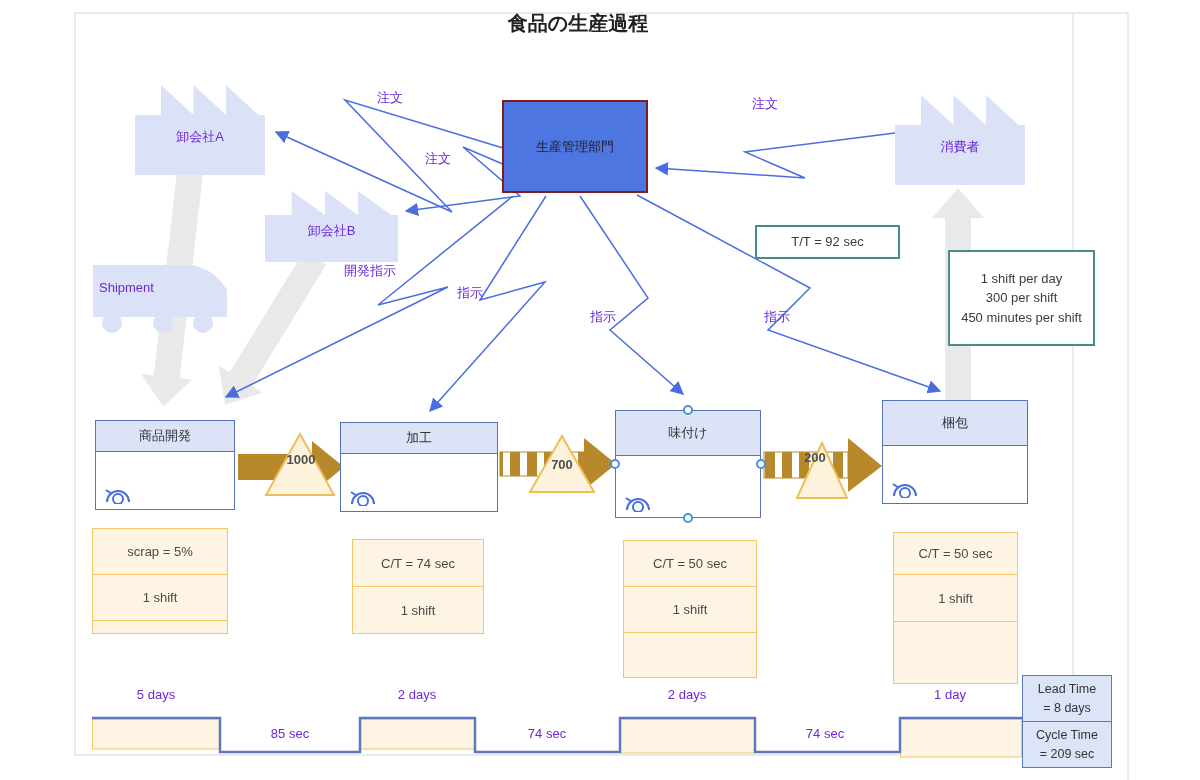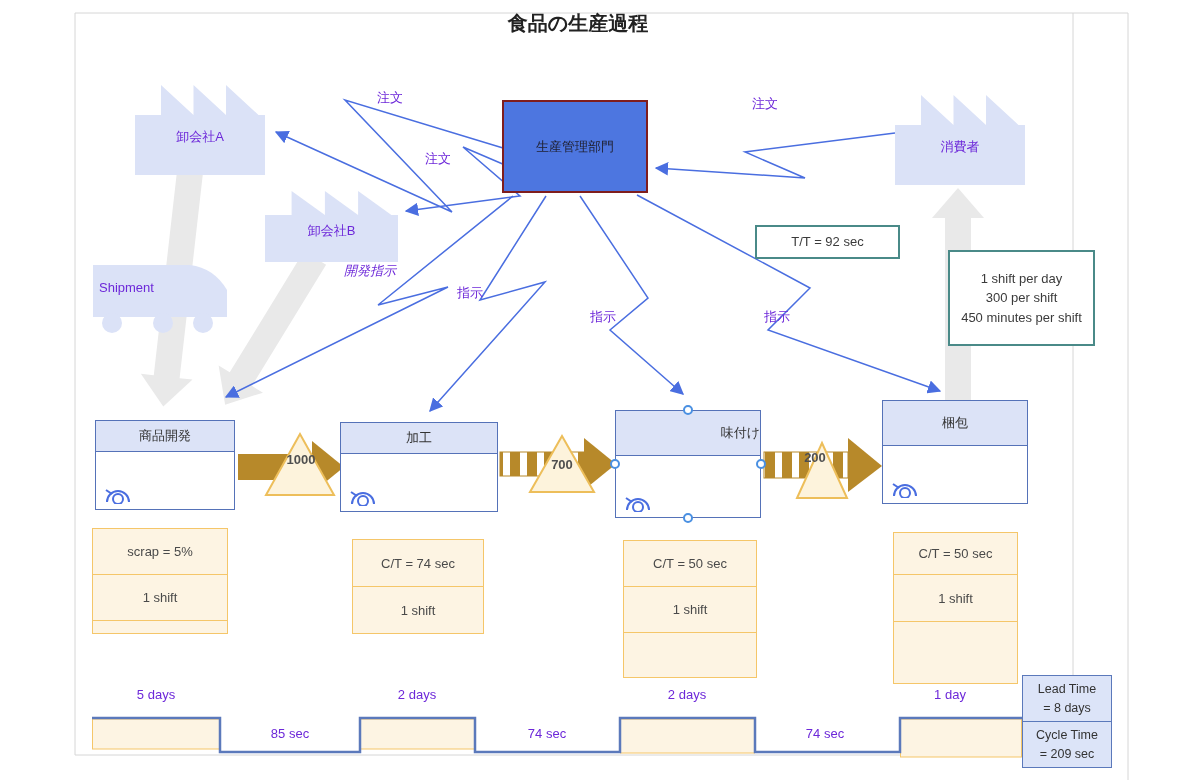--- a/index.html
+++ b/index.html
@@ -120,21 +120,21 @@
 <div class="lbl" style="left:895px;top:138px;width:130px;">消費者</div>
 <div class="lbl" style="left:99px;top:280px;width:90px;text-align:left;">Shipment</div>
 
 <div class="ctrl-box">
   <span>生産管理部門</span>
 </div>
 
 <div class="lbl" style="left:360px;top:89px;width:60px;">注文</div>
 <div class="lbl" style="left:408px;top:150px;width:60px;">注文</div>
 <div class="lbl" style="left:735px;top:95px;width:60px;">注文</div>
-<div class="lbl" style="left:330px;top:262px;width:80px;font-style:italic;">開発指示</div>
+<div class="lbl" style="left:330px;top:262px;width:80px;">開発指示</div>
 <div class="lbl" style="left:445px;top:284px;width:50px;">指示</div>
 <div class="lbl" style="left:578px;top:308px;width:50px;">指示</div>
 <div class="lbl" style="left:752px;top:308px;width:50px;">指示</div>
 
 <div class="teal-box" style="left:755px;top:225px;width:145px;height:34px;">
   <span>T/T = 92 sec</span>
 </div>
 <div class="teal-box" style="left:948px;top:250px;width:147px;height:96px;padding:8px;">
   <span>1 shift per day</span>
   <span>300  per shift</span>
@@ -157,21 +157,21 @@
     <span>加工</span>
   </div>
   <svg class="operator" width="30" height="20">
     <path d="M3,18 A11,11 0 0 1 25,18" fill="none" stroke="#4a6ee0" stroke-width="2"></path>
     <circle cx="14" cy="15" r="5" fill="none" stroke="#4a6ee0" stroke-width="2"></circle>
     <path d="M2,6 L8,10" stroke="#4a6ee0" stroke-width="2"></path>
   </svg>
 </div>
 
 <div class="proc" style="left:615px;top:410px;width:146px;height:108px;">
-  <div class="proc-header" style="height:44px;justify-content:flex-end;">
+  <div class="proc-header" style="height:44px;">
     <span>味付け</span>
   </div>
   <svg class="operator" width="30" height="20">
     <path d="M3,18 A11,11 0 0 1 25,18" fill="none" stroke="#4a6ee0" stroke-width="2"></path>
     <circle cx="14" cy="15" r="5" fill="none" stroke="#4a6ee0" stroke-width="2"></circle>
     <path d="M2,6 L8,10" stroke="#4a6ee0" stroke-width="2"></path>
   </svg>
 </div>
 
 <div class="proc" style="left:882px;top:400px;width:146px;height:104px;">

